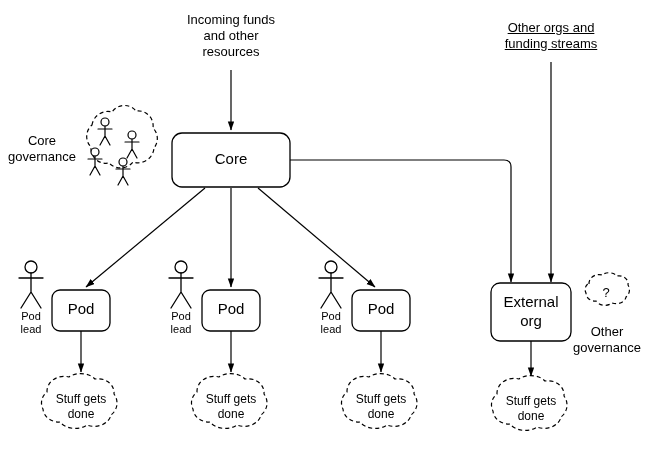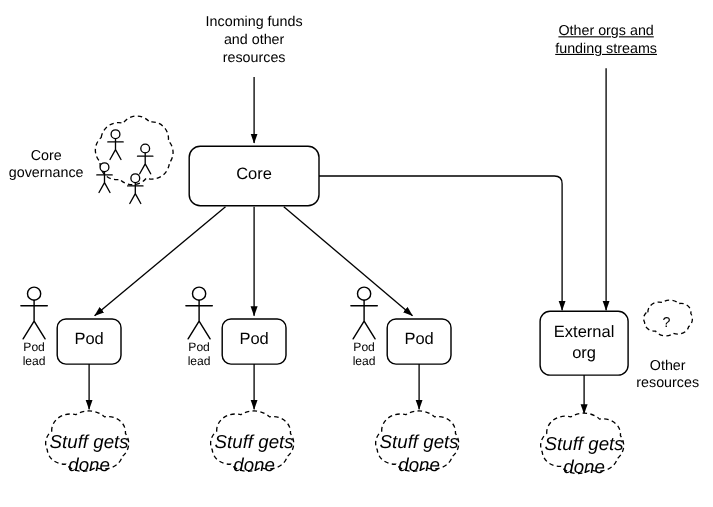--- a/index.html
+++ b/index.html
@@ -27,21 +27,21 @@
     position: absolute;
     color: #000000;
     text-align: center;
     line-height: 1.22;
     white-space: pre-line;
     user-select: none;
   }
   .lbl-free      { font-size: 13px; }
   .lbl-box       { font-size: 15px; }
   .lbl-small     { font-size: 11px; }
-  .lbl-cloud     { font-size: 17px; font-style: italic; }
+  .lbl-cloud     { font-size: 12px; }
   .lbl-q         { font-size: 13px; }
   .lbl-gov       { font-size: 13px; }
 </style>
 </head>
 <body>
 
 <div id="canvas">
 
   <svg id="diagram-svg" viewBox="0 0 648 461" xmlns="http://www.w3.org/2000/svg">
     <defs>
@@ -209,21 +209,21 @@
 
   <div class="lbl lbl-small" style="left:156px; top:310px; width:50px;">Pod
 lead</div>
 
   <div class="lbl lbl-small" style="left:306px; top:310px; width:50px;">Pod
 lead</div>
 
   <div class="lbl lbl-q" style="left:586px; top:285px; width:40px;">?</div>
 
   <div class="lbl lbl-gov" style="left:566px; top:324px; width:82px;">Other
-resources</div>
+governance</div>
 
   <div class="lbl lbl-cloud" style="left:31px; top:392px; width:100px;">Stuff gets
 done</div>
 
   <div class="lbl lbl-cloud" style="left:181px; top:392px; width:100px;">Stuff gets
 done</div>
 
   <div class="lbl lbl-cloud" style="left:331px; top:392px; width:100px;">Stuff gets
 done</div>
 

